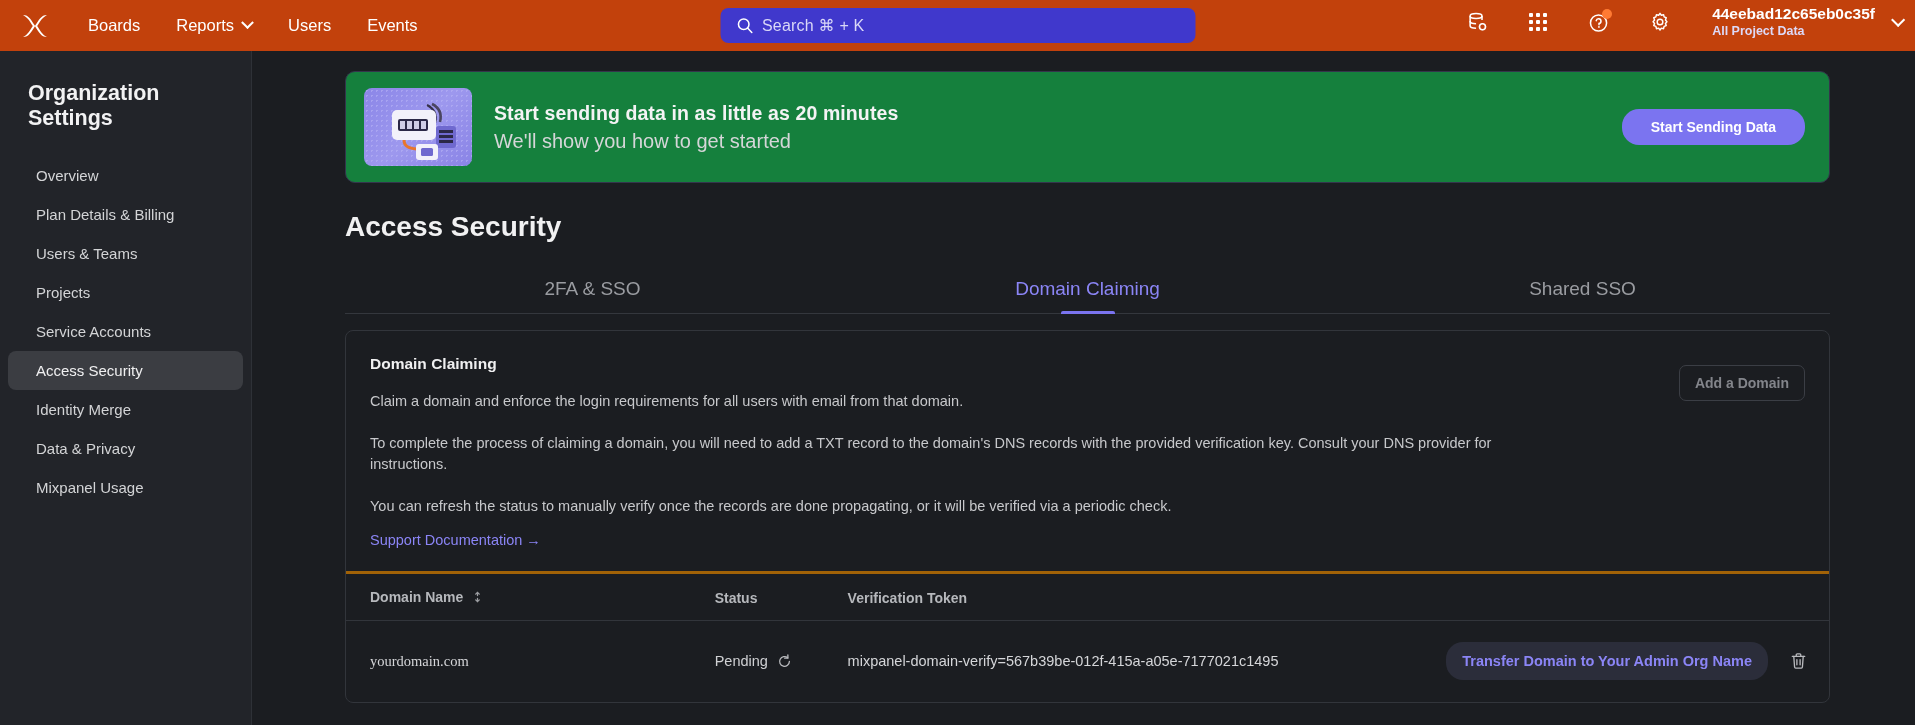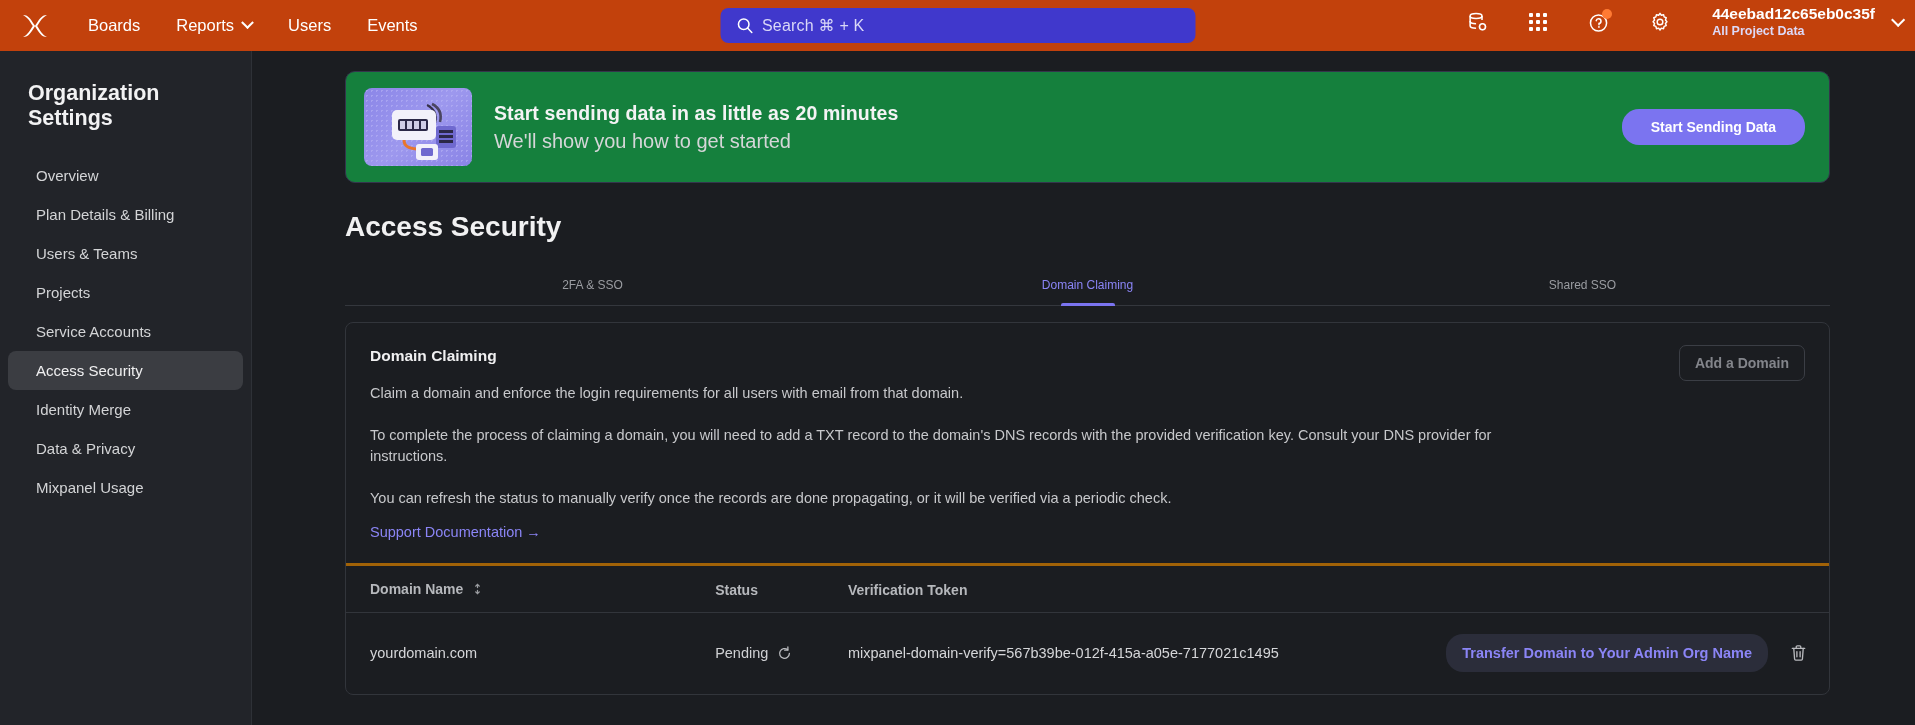--- a/index.html
+++ b/index.html
@@ -113,21 +113,21 @@
 
   .page-title { color: #f1f1f2; font-size: 28px; font-weight: 700; margin: 28px 0 0 0; }
 
   
   .tabs {
     display: flex; margin-top: 26px;
     border-bottom: 1px solid #34373d;
   }
   .tab {
     flex: 1; text-align: center;
-    color: #9a9ca1; font-size: 12px;
+    color: #9a9ca1; font-size: 19px;
     padding: 9px 0 13px 0; cursor: pointer;
     position: relative;
   }
   .tab.active { color: #8b85f6; }
   .tab.active::after {
     content:""; position: absolute;
     bottom: -1px; left: 50%; transform: translateX(-50%);
     width: 54px; height: 3px; background: #7b74f0;
     border-radius: 2px 2px 0 0;
   }
@@ -138,21 +138,21 @@
     margin-top: 16px; background: #1b1d21;
   }
   .card-body { padding: 24px 24px 22px 24px; position: relative; }
   .card-head { color: #f0f0f1; font-size: 15.5px; font-weight: 600; margin-bottom: 18px; }
   .card-p { color: #c7c8cb; font-size: 14.5px; line-height: 1.45; margin-bottom: 21px; max-width: 1130px; }
   .card-p:last-of-type { margin-bottom: 14px; }
   .link {
     color: #8b85f6; font-size: 14.5px; text-decoration: none; cursor: pointer;
   }
   .btn-outline {
-    position: absolute; right: 24px; top: 22px;
+    position: absolute; right: 24px; top: 34px;
     background: transparent; color: #83858b;
     border: 1px solid #3b3e45; border-radius: 7px;
     font-size: 14px; font-weight: 600;
     padding: 9px 15px; cursor: not-allowed;
     font-family: "Liberation Sans", sans-serif;
   }
 
   
   table { width: 100%; border-collapse: collapse; }
   thead tr { border-top: 3px solid #a16207; border-bottom: 1px solid #32353b; }
@@ -164,21 +164,21 @@
   th.c-domain { padding-left: 24px; width: 400px; }
   th.c-status { width: 140px; }
   th.c-token  { width: 620px; }
   th.c-act    { }
   .sort-ico { display:inline-block; margin-left: 6px; vertical-align: middle; }
   td {
     color: #d5d6d9; font-size: 14.5px;
     padding: 21px 0 22px 0;
     vertical-align: middle;
   }
-  td.c-domain { padding-left: 24px; }
+  td.c-domain { padding-left: 24px; font-family: Liberation Serif, serif; }
   .status-cell { display: flex; gap: 9px; color: #cfd0d3; }
   .refresh-btn { cursor: pointer; display:flex; align-items:center; }
   .token { color: #d5d6d9; font-size: 14.5px; white-space: nowrap; }
   .row-actions { display: flex; align-items: center; justify-content: flex-end; gap: 22px; padding-right: 22px; }
   .btn-transfer {
     background: #2b2d3a; color: #8b85f6;
     border: none; border-radius: 17px;
     font-size: 14.5px; font-weight: 700;
     padding: 11px 16px; cursor: pointer;
     white-space: nowrap;

